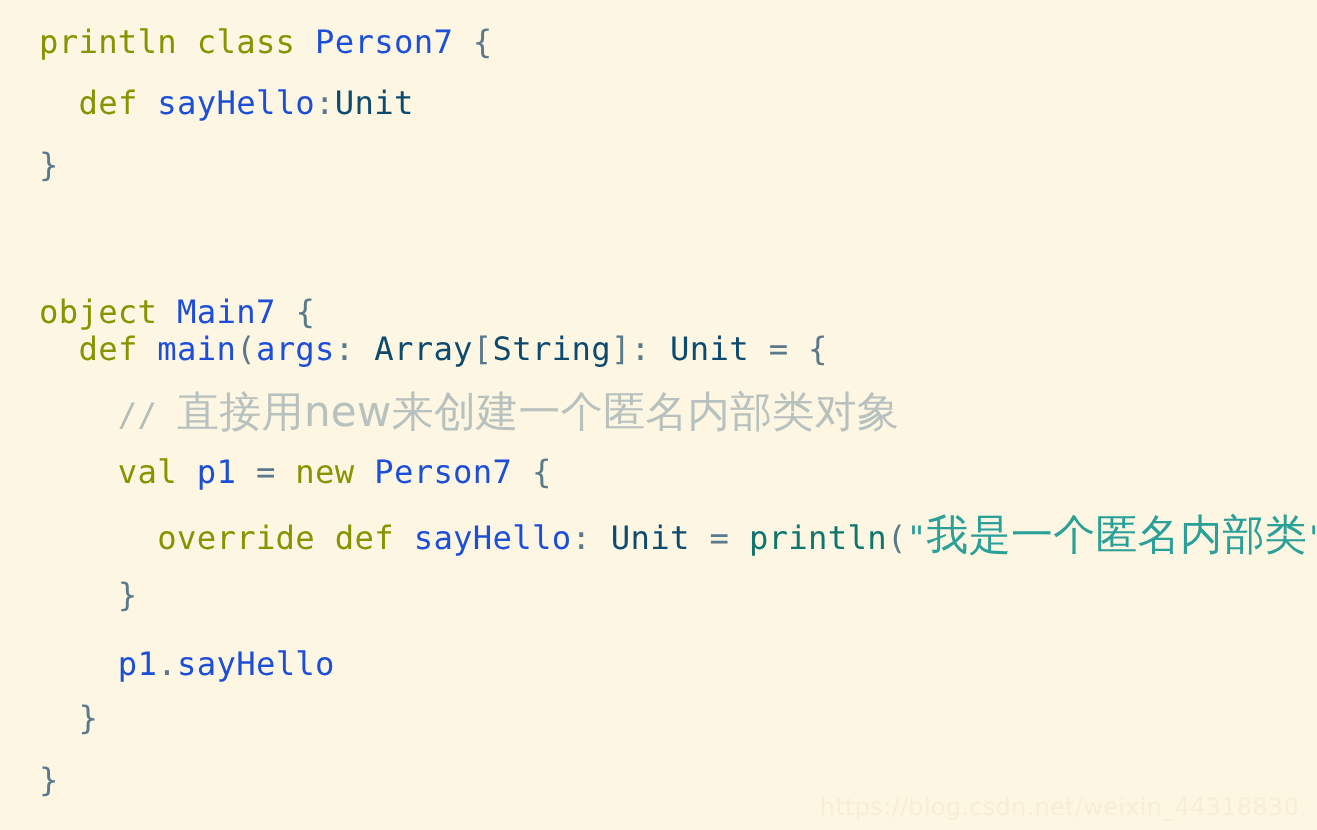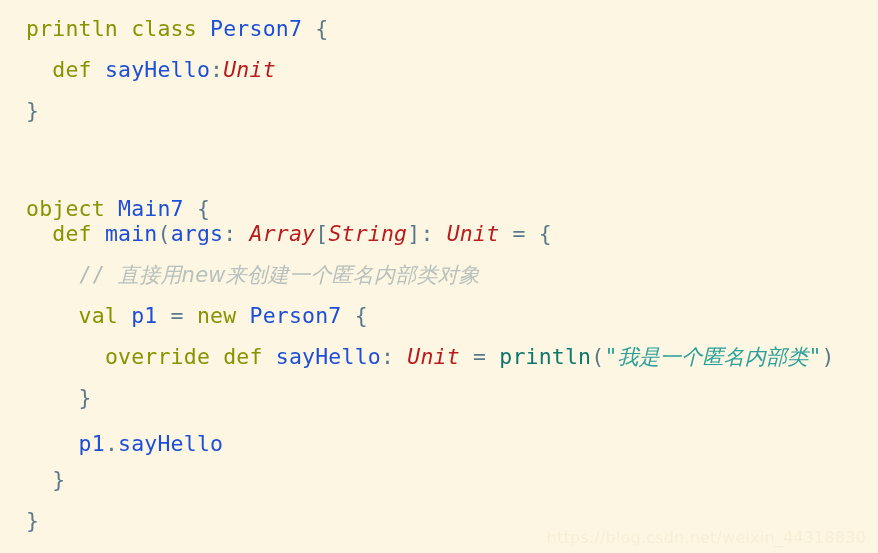--- a/index.html
+++ b/index.html
@@ -28,31 +28,30 @@
     height: 41px;
     line-height: 41px;
     white-space: pre;
     font-size: 21.5px;
     letter-spacing: 0.2px;
     font-family: "DejaVu Sans Mono", "Liberation Mono", monospace;
   }
   .tok { white-space: pre; }
   .tok-keyword   { color: #889300; }
   .tok-ident     { color: #1d4ed8; }
-  .tok-type      { color: #b91c1c; font-style: italic; }
+  .tok-type      { color: #0c4a6e; }
   .tok-func      { color: #0f766e; }
   .tok-string    { color: #29a098; }
   .tok-punct     { color: #5a7a8c; }
   .tok-operator  { color: #5a7a8c; }
   .tok-comment   { color: #b2bdb8; }
   .tok-comment-cjk { color: #b7c1bd; }
   .cjk {
     font-family: "DejaVu Sans", "Liberation Sans", sans-serif;
-    font-size: 21px;
-    font-style: italic;
+    font-size: 28px;
   }
   #watermark {
     position: absolute;
     right: 12px;
     bottom: 6px;
     color: #f7eed6;
     font-size: 16px;
     font-family: "DejaVu Sans", "Liberation Sans", sans-serif;
     letter-spacing: 0.2px;
     white-space: nowrap;

